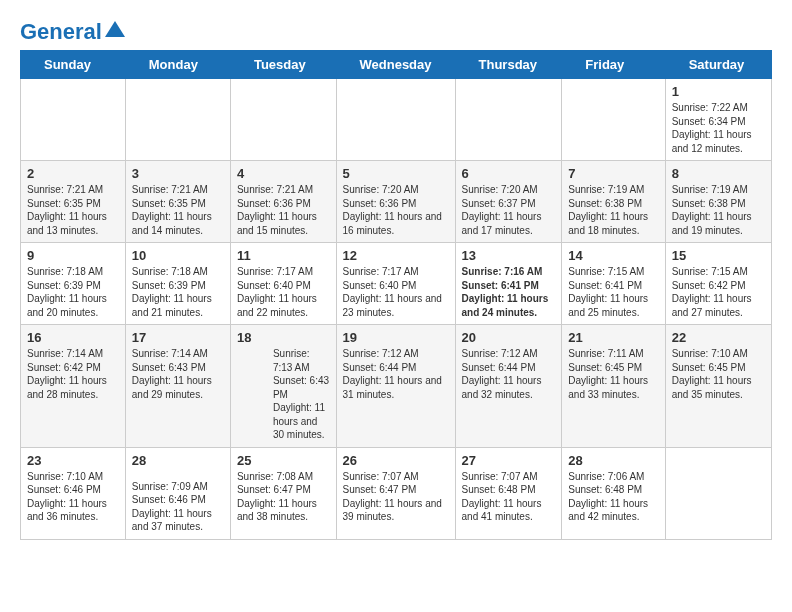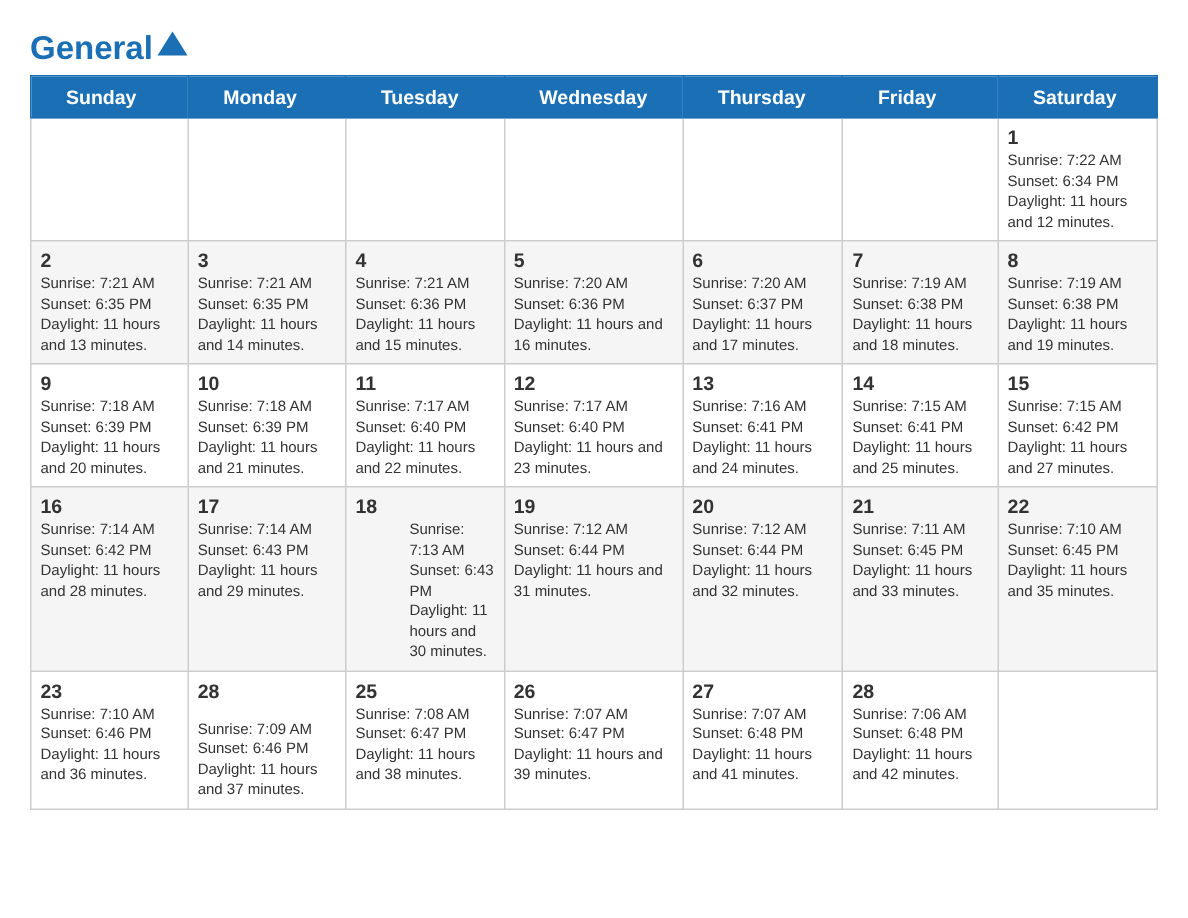--- a/index.html
+++ b/index.html
@@ -196,21 +196,21 @@
 Daylight: 11 hours and 22 minutes.</div>
         </td>
         <td>
           <span class="day-number">12</span>
           <div class="day-info" style="white-space: pre-line;">Sunrise: 7:17 AM
 Sunset: 6:40 PM
 Daylight: 11 hours and 23 minutes.</div>
         </td>
         <td>
           <span class="day-number">13</span>
-          <div class="day-info" style="white-space: pre-line;">Sunrise: 7:16 AM
+          <div class="day-info" style="white-space: pre-line; font-weight: bold;">Sunrise: 7:16 AM
 Sunset: 6:41 PM
 Daylight: 11 hours and 24 minutes.</div>
         </td>
         <td>
           <span class="day-number">14</span>
           <div class="day-info" style="white-space: pre-line;">Sunrise: 7:15 AM
 Sunset: 6:41 PM
 Daylight: 11 hours and 25 minutes.</div>
         </td>
         <td>

